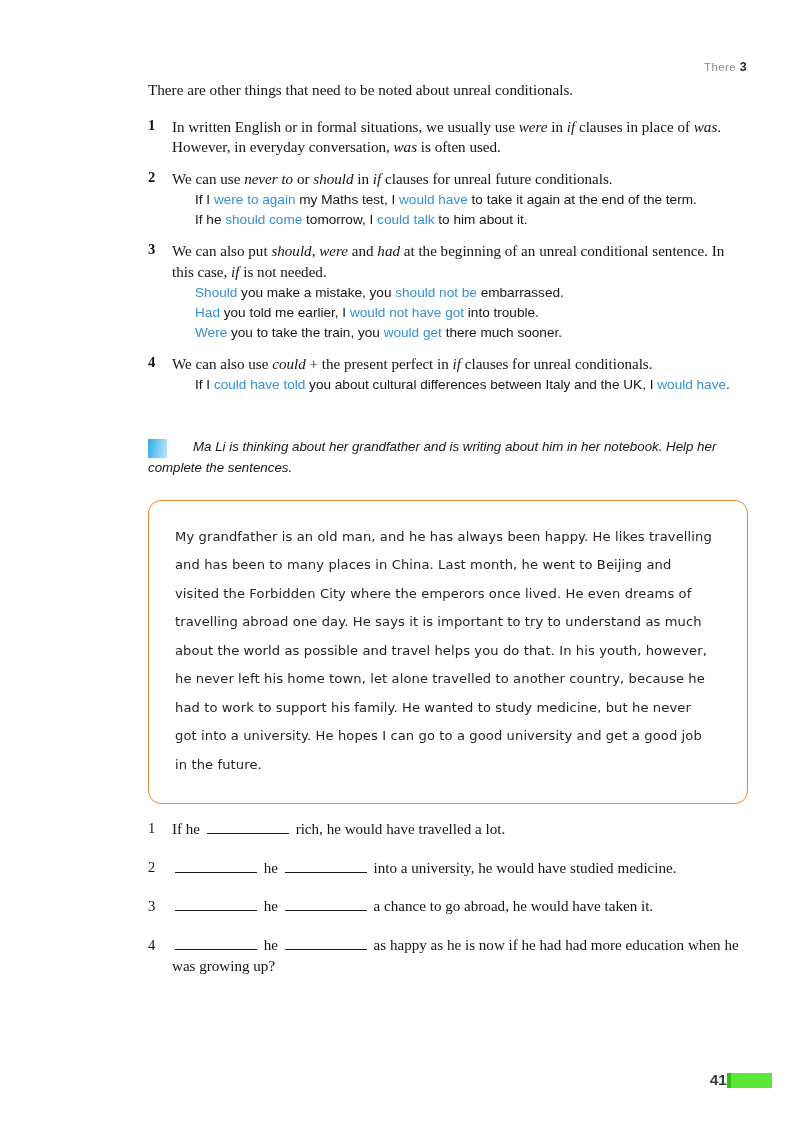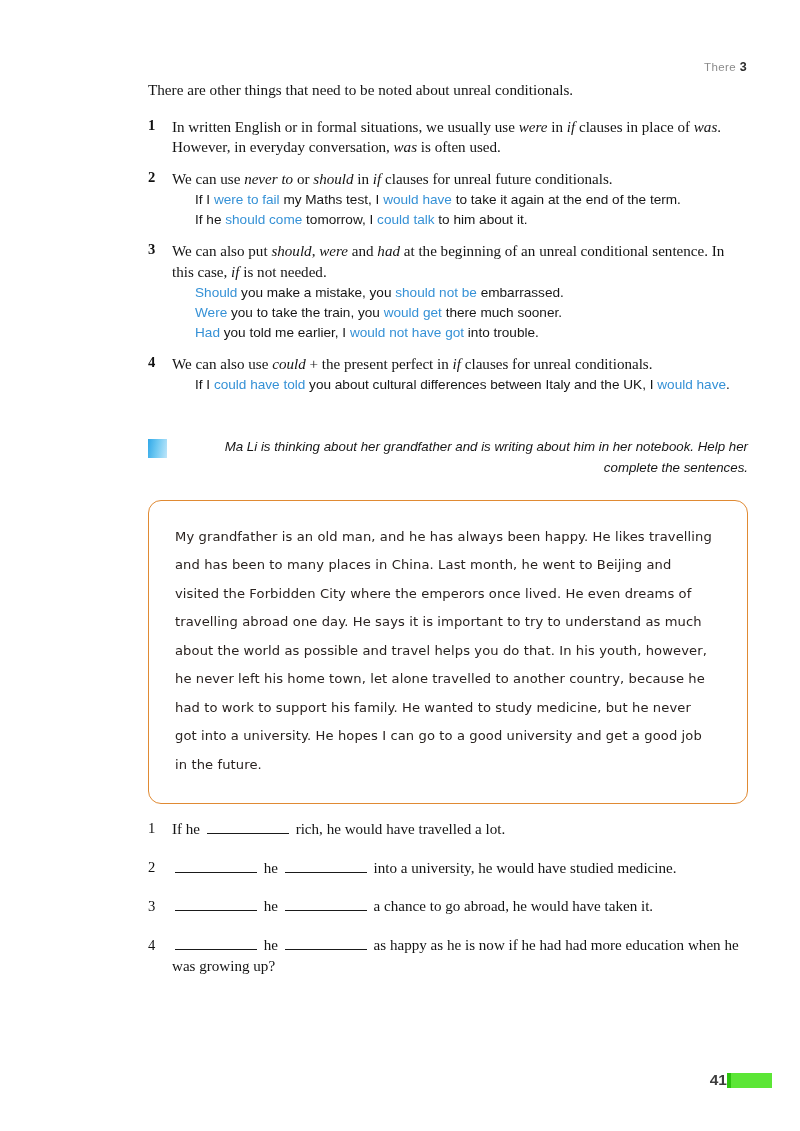--- a/index.html
+++ b/index.html
@@ -100,21 +100,20 @@
     height: 19px;
     background: linear-gradient(100deg, #31a8e8 0%, #6dc8f2 45%, #bfe6fa 100%);
   }
   .task-text {
     font-family: "Liberation Sans", sans-serif;
     font-style: italic;
     font-size: 13.3px;
     line-height: 1.55;
     color: #161616;
     text-indent: 45px;
-    text-align: right;
   }
 
   
   .note-box {
     margin-top: 21px;
     border: 1.6px solid #e08a33;
     border-radius: 13px;
     padding: 22px 34px 24px 26px;
     background: #fff;
   }
@@ -197,29 +196,29 @@
     <p class="intro-line">There are other things that need to be noted about unreal conditionals.</p>
 
     <div id="rules-container">
         <div class="rule">
           <span class="rule-num">1</span>
           <div class="rule-body">In written English or in formal situations, we usually use <i>were</i> in <i>if</i> clauses in place of <i>was</i>. However, in everyday conversation, <i>was</i> is often used.</div>
         </div>
         <div class="rule">
           <span class="rule-num">2</span>
           <div class="rule-body">We can use <i>never to</i> or <i>should</i> in <i>if</i> clauses for unreal future conditionals.</div>
-          <div class="example">If I <span class="kw">were to fail</span> my Maths test, I <span class="kw">would have</span> to take it again at the end of the term.</div>
+          <div class="example">If I <span class="kw">were to again</span> my Maths test, I <span class="kw">would have</span> to take it again at the end of the term.</div>
           <div class="example tight">If he <span class="kw">should come</span> tomorrow, I <span class="kw">could talk</span> to him about it.</div>
         </div>
         <div class="rule">
           <span class="rule-num">3</span>
           <div class="rule-body">We can also put <i>should</i>, <i>were</i> and <i>had</i> at the beginning of an unreal conditional sentence. In this case, <i>if</i> is not needed.</div>
           <div class="example"><span class="kw">Should</span> you make a mistake, you <span class="kw">should not be</span> embarrassed.</div>
+          <div class="example tight"><span class="kw">Had</span> you told me earlier, I <span class="kw">would not have got</span> into trouble.</div>
           <div class="example tight"><span class="kw">Were</span> you to take the train, you <span class="kw">would get</span> there much sooner.</div>
-          <div class="example tight"><span class="kw">Had</span> you told me earlier, I <span class="kw">would not have got</span> into trouble.</div>
         </div>
         <div class="rule">
           <span class="rule-num">4</span>
           <div class="rule-body">We can also use <i>could</i> + the present perfect in <i>if</i> clauses for unreal conditionals.</div>
           <div class="example">If I <span class="kw">could have told</span> you about cultural differences between Italy and the UK, I <span class="kw">would have</span>.</div>
         </div>
       </div>
 
     <div class="task">
       <span class="task-marker"></span>

